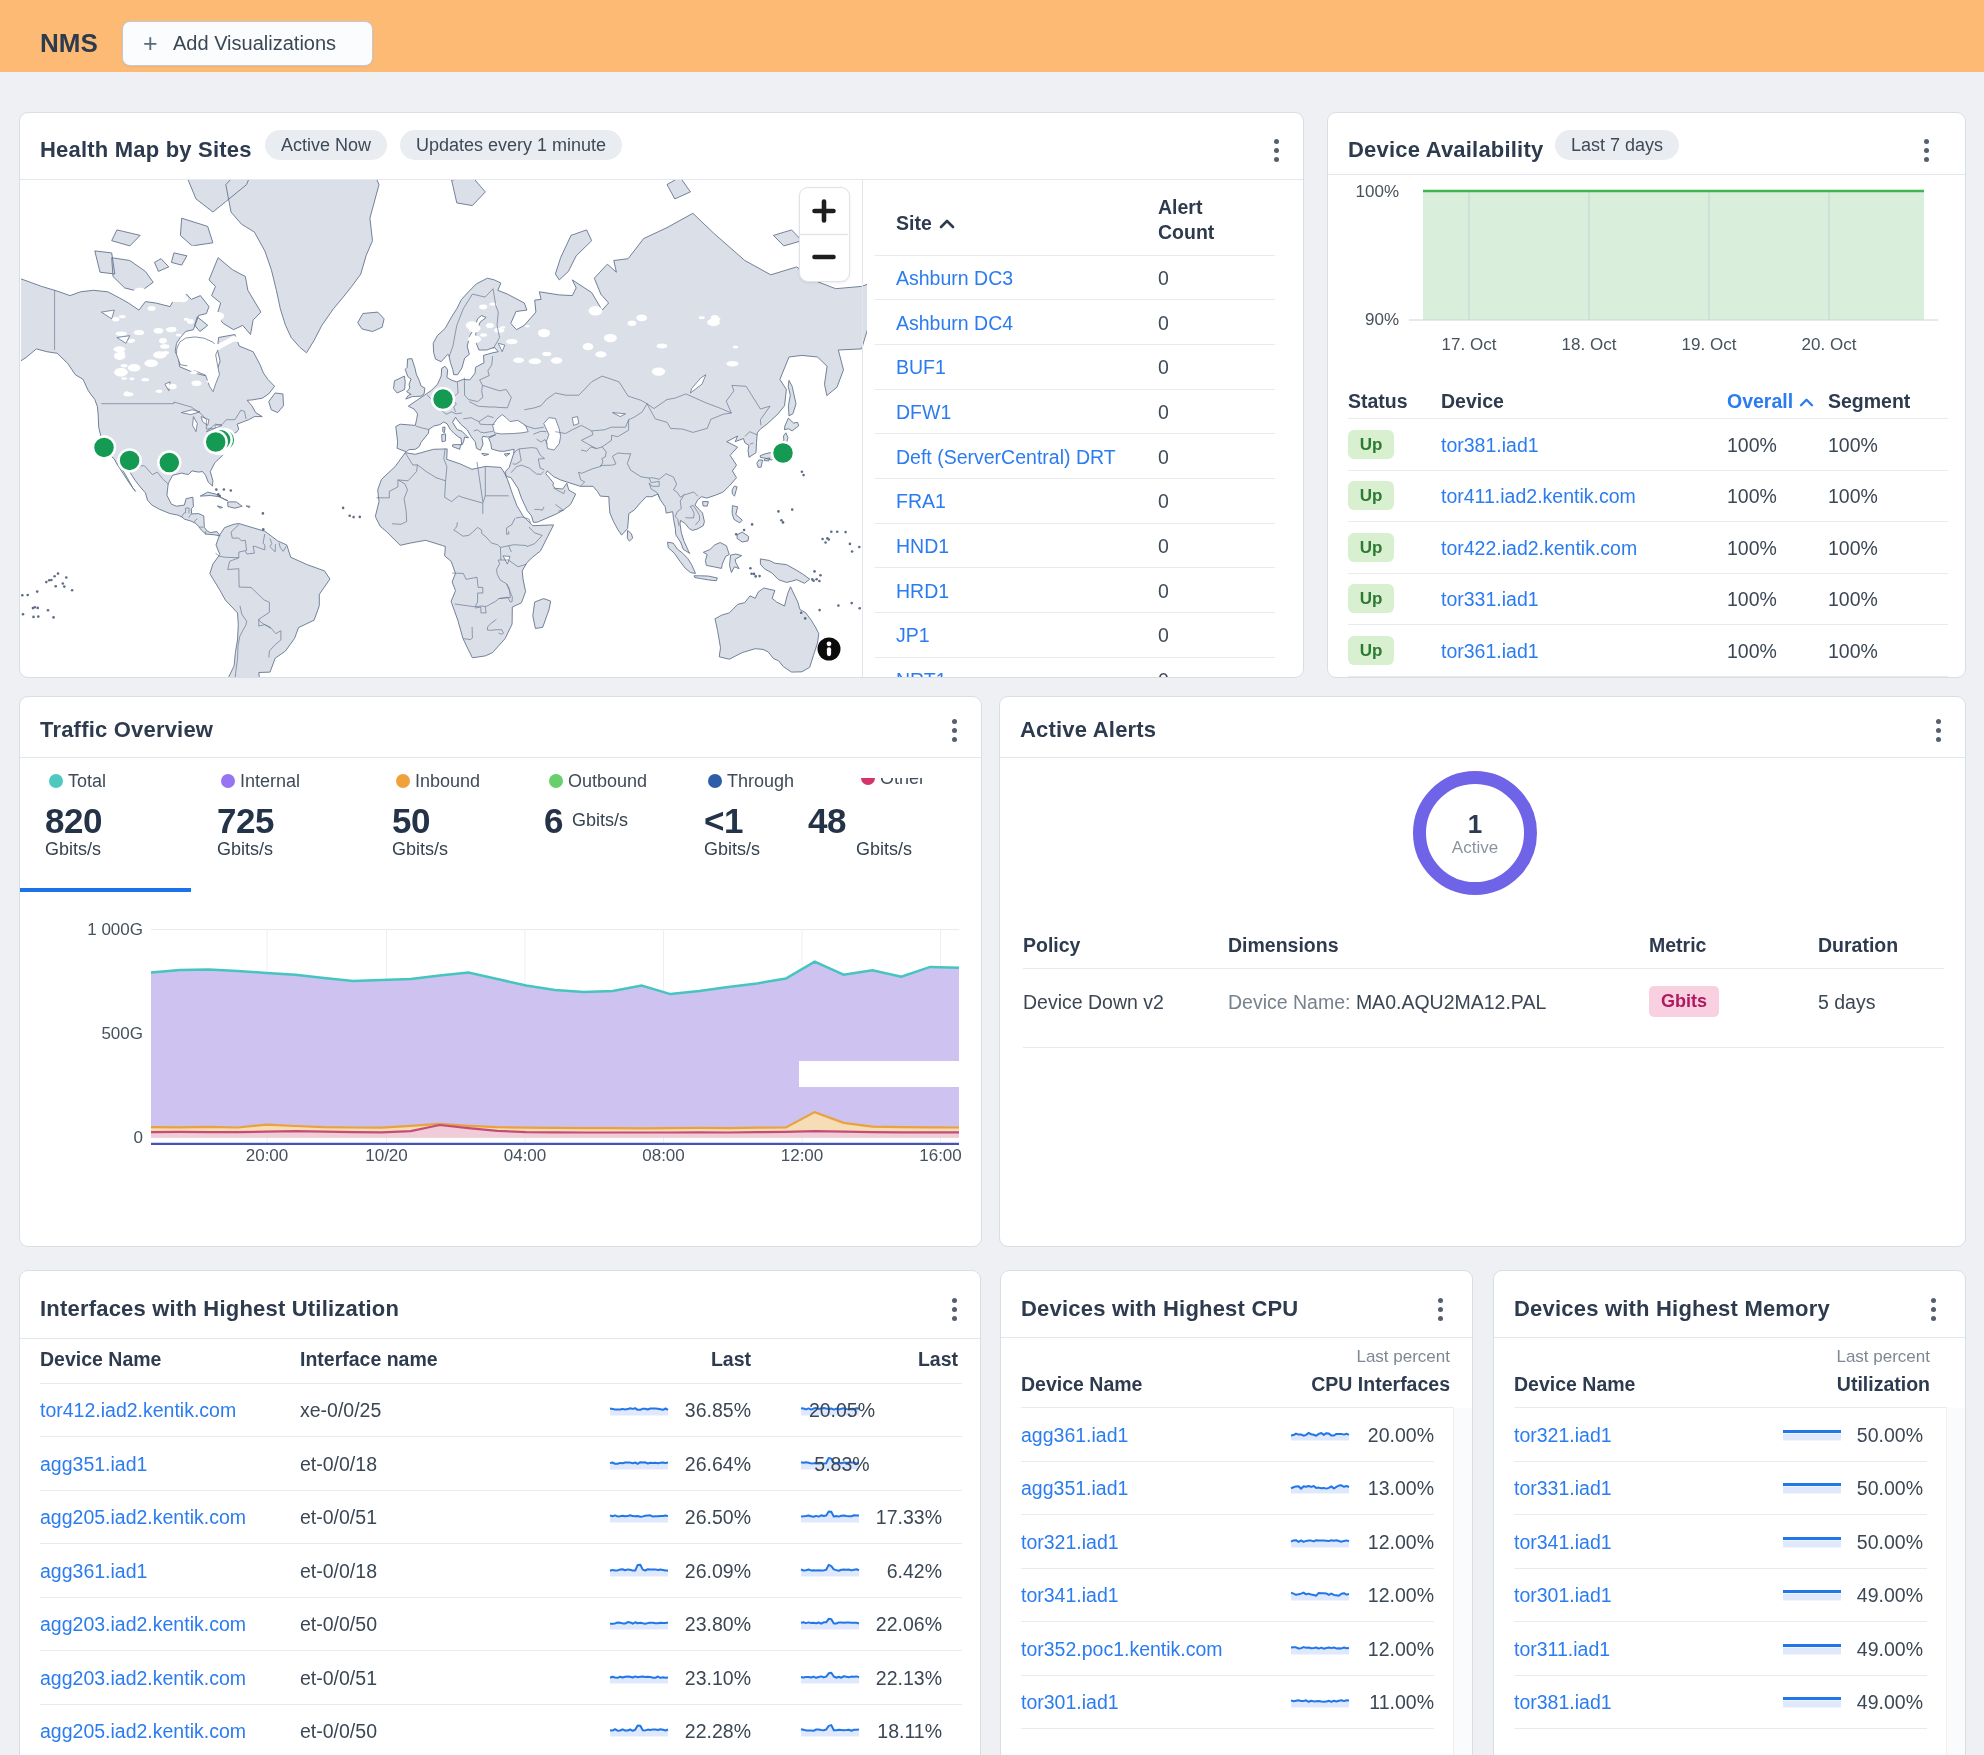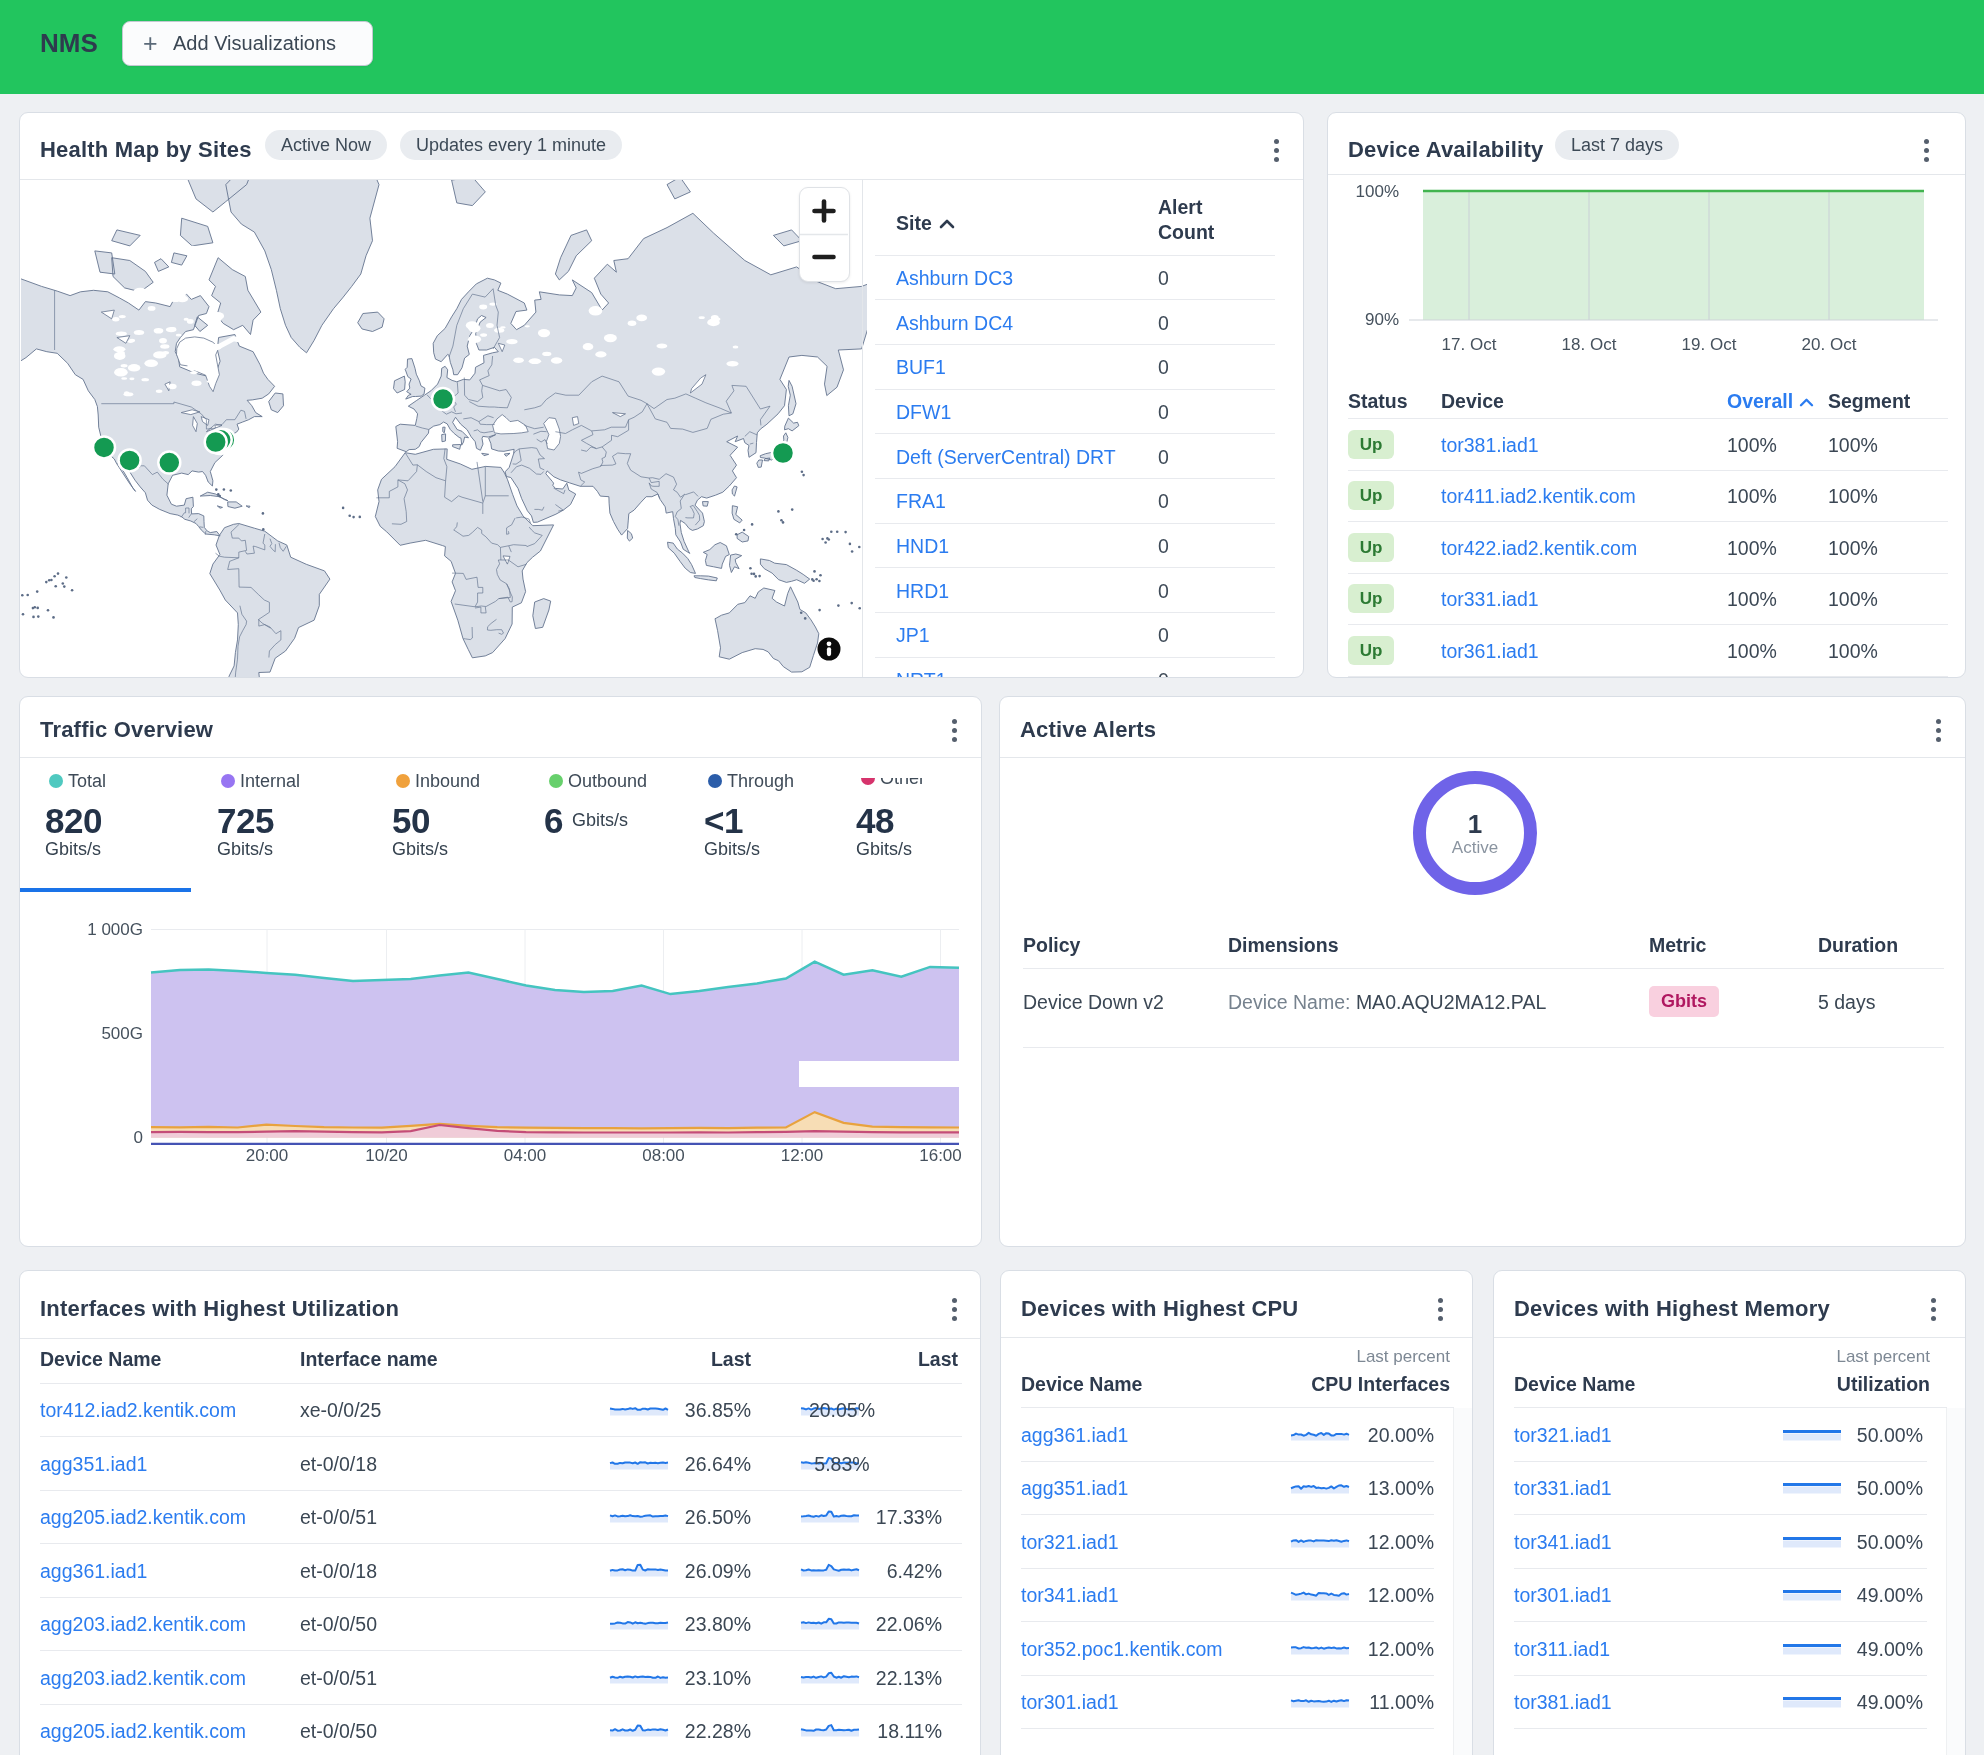--- a/index.html
+++ b/index.html
@@ -1,15 +1,15 @@
 <!DOCTYPE html>
 <html><head><meta charset="utf-8"><style>
 *{margin:0;padding:0;box-sizing:border-box}
 html,body{width:1984px;height:1755px;background:#eef0f3;font-family:"Liberation Sans",sans-serif;position:relative;overflow:hidden}
-.hdr{position:absolute;left:0;top:0;width:1984px;height:94px;background:#22c55e}
+.hdr{position:absolute;left:0;top:0;width:1984px;height:72px;background:#fdba74}
 .card{position:absolute;background:#fff;border:1px solid #d9dee5;border-radius:9px}
 .ttl{position:absolute;font-size:22px;font-weight:700;color:#2e3b4e;letter-spacing:.2px}
 .pill{position:absolute;height:30px;line-height:30px;padding:0 16px;background:#e9ecf0;border-radius:15px;font-size:18px;color:#3d4a57}
 .hdiv{position:absolute;left:0;width:100%;height:1px;background:#e4e7eb}
 .sep{position:absolute;height:1px;background:#e8eaee}
 .lnk{position:absolute;font-size:19.5px;color:#2b7cf0;white-space:nowrap}
 .cell{position:absolute;font-size:19.5px;color:#3b4754;white-space:nowrap}
 .th{position:absolute;font-size:19.5px;font-weight:700;color:#2e3b4e;white-space:nowrap}
 .dots{position:absolute;width:5px;height:5px;border-radius:50%;background:#555f6d;box-shadow:0 9px 0 #555f6d,0 18px 0 #555f6d}
 .upb{position:absolute;width:46px;height:29px;background:#d8efd0;color:#2c7a33;font-size:17px;font-weight:700;text-align:center;line-height:29px;border-radius:6px}
@@ -345,21 +345,21 @@
   <div class="lgv" style="left:524px;top:104px">6</div>
   <div class="lgu" style="left:552px;top:113px">Gbits/s</div>
   <span class="dot" style="position:absolute;left:688px;top:77px;background:#2b5da9"></span>
   <span class="lgl" style="left:707px;top:74px">Through</span>
   <div class="lgv" style="left:684px;top:104px">&lt;1</div>
   <div class="lgu" style="left:684px;top:142px">Gbits/s</div>
   <div style="position:absolute;left:841px;top:81px;width:120px;height:22px;overflow:hidden">
     <span class="dot" style="position:absolute;left:0;top:-7px;background:#d6336c"></span>
     <span class="lgl" style="position:absolute;left:19px;top:-10px">Other</span>
   </div>
-  <div class="lgv" style="left:836px;top:104px">48</div>
+  <div class="lgv" style="left:788px;top:104px">48</div>
   <div class="lgu" style="left:836px;top:142px">Gbits/s</div>
   <div style="position:absolute;left:0;top:191px;width:171px;height:4px;background:#1a73e8"></div>
 <svg width="963" height="280" style="position:absolute;left:0;top:210px">
 <g stroke="#e9ebef" stroke-width="1">
 <line x1="131.0" y1="22.5" x2="939.0" y2="22.5"></line>
         <line x1="131.0" y1="126.25" x2="939.0" y2="126.25"></line>
 <line x1="247" y1="22.5" x2="247" y2="236.5" stroke="#eceef1"></line>
         <line x1="366.5" y1="22.5" x2="366.5" y2="236.5" stroke="#eceef1"></line>
         <line x1="505" y1="22.5" x2="505" y2="236.5" stroke="#eceef1"></line>
         <line x1="643.5" y1="22.5" x2="643.5" y2="236.5" stroke="#eceef1"></line>

